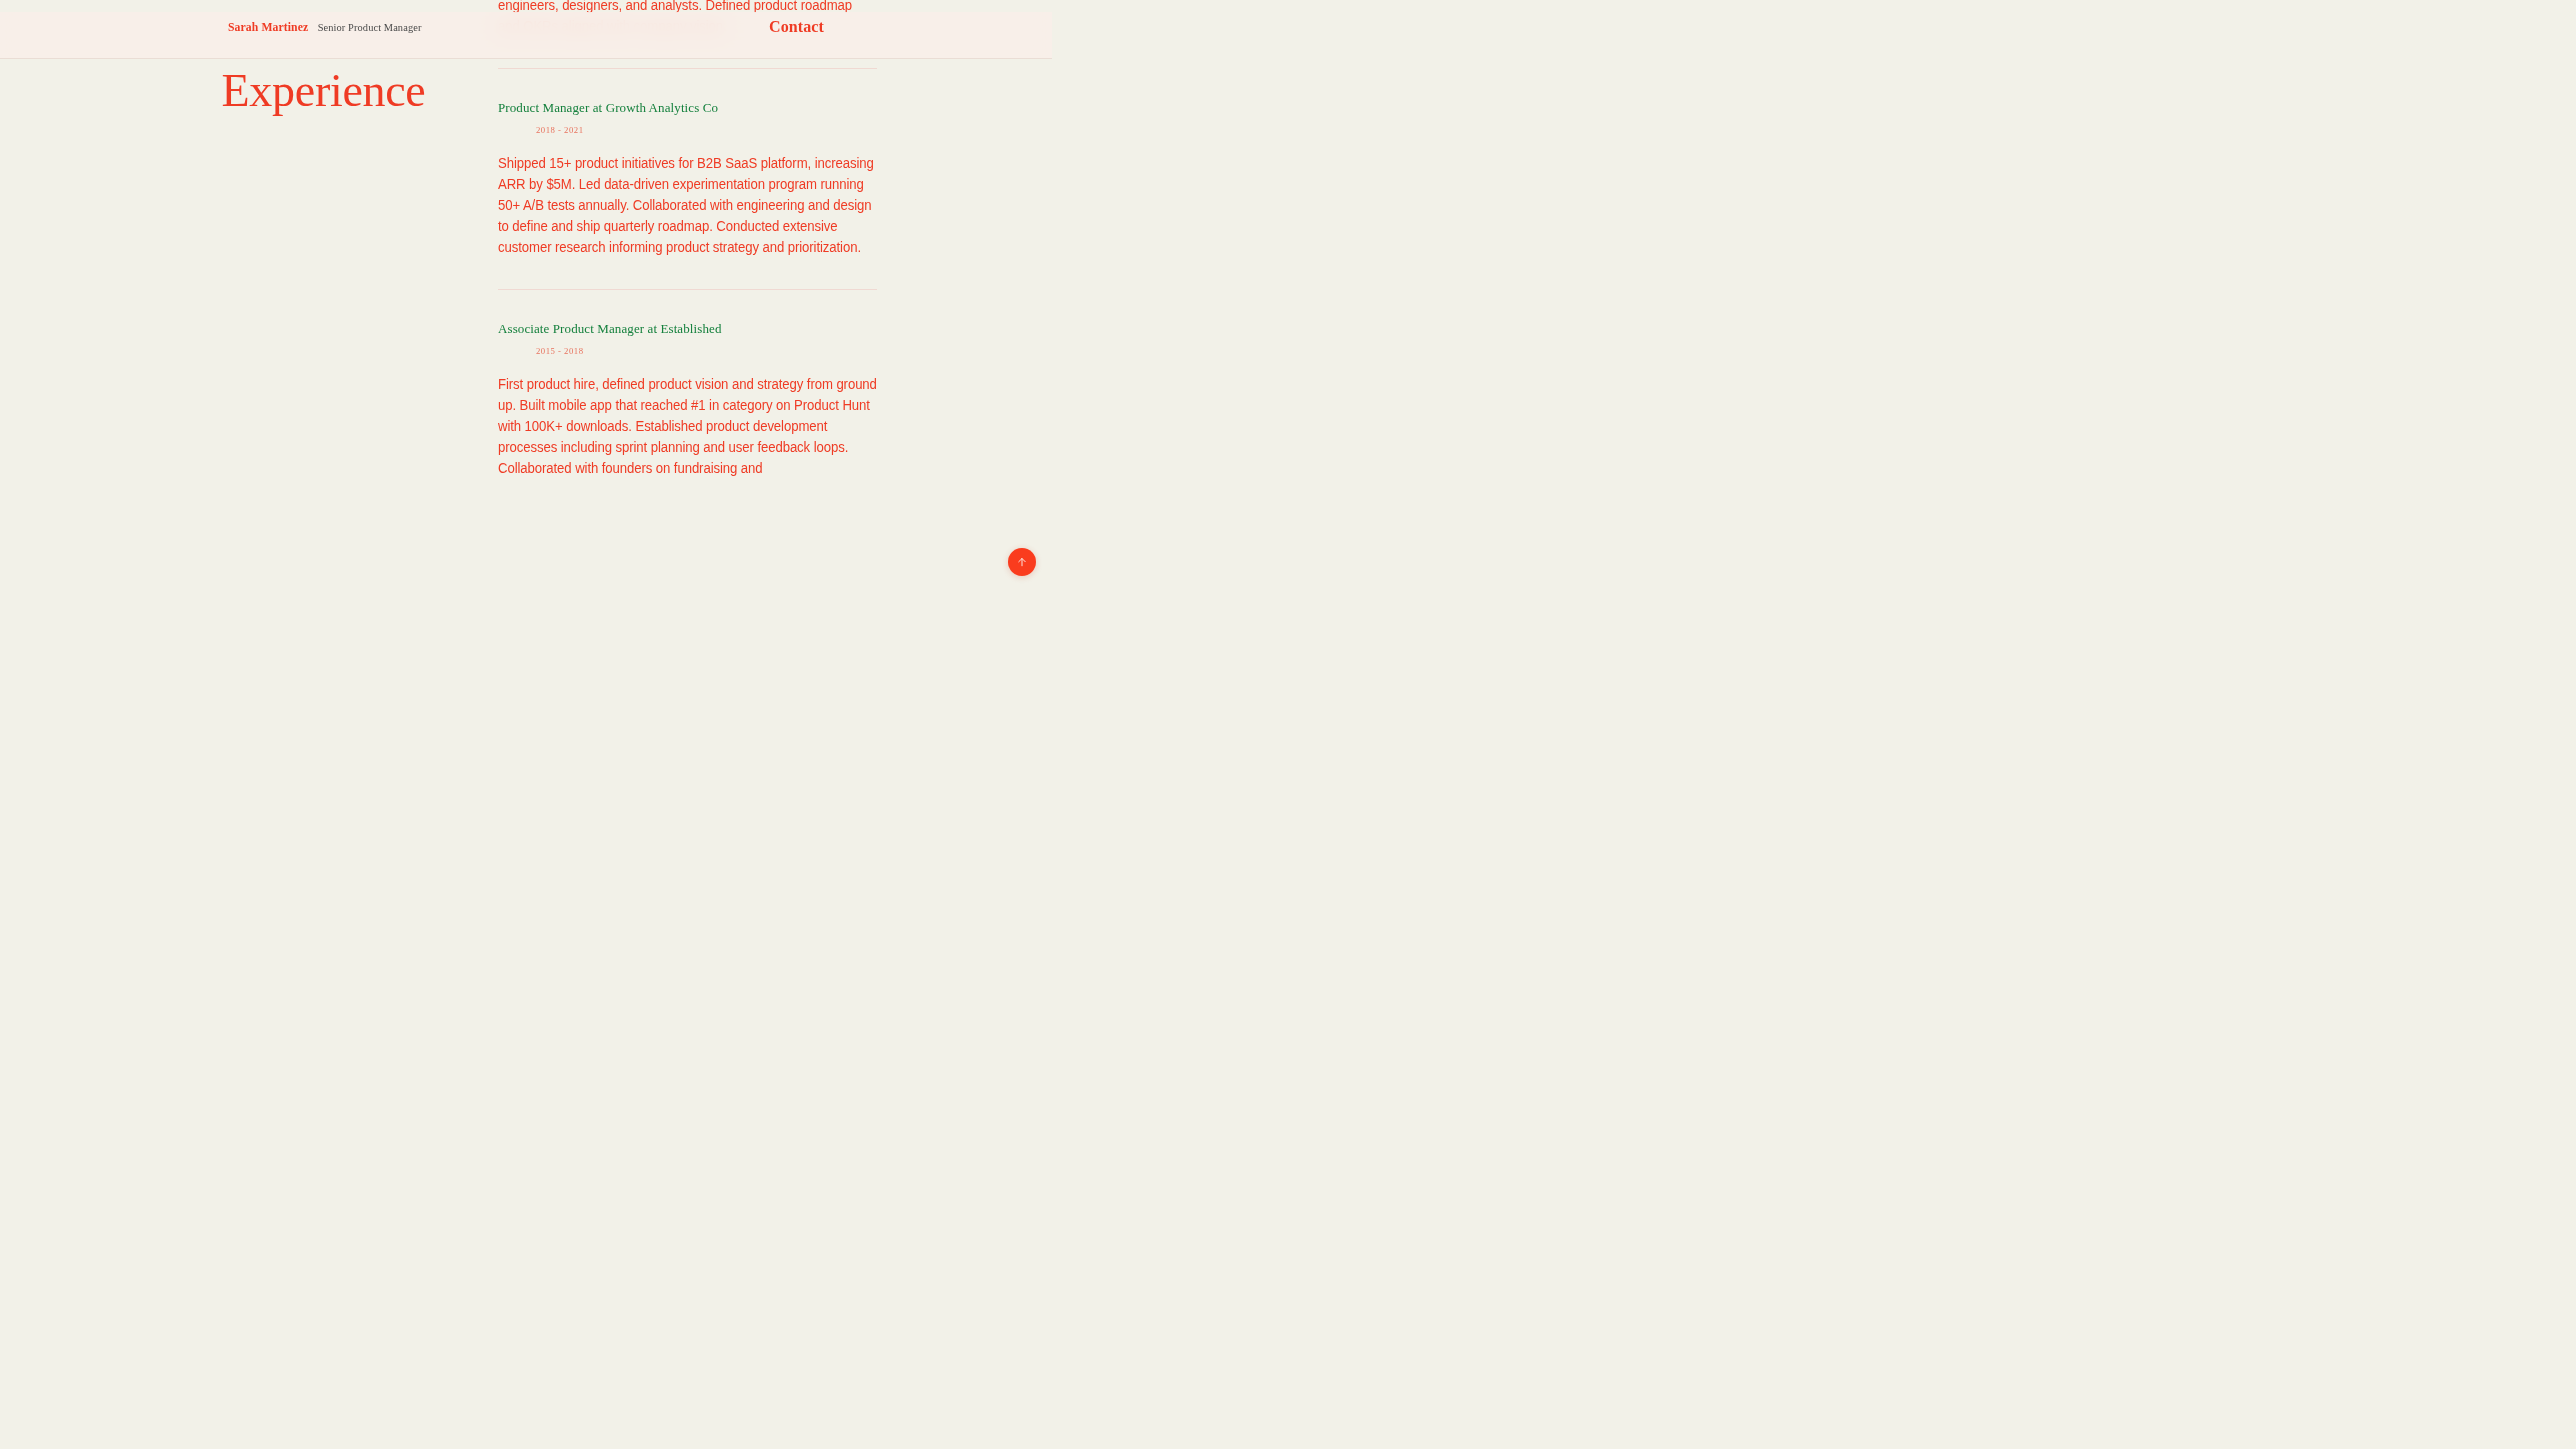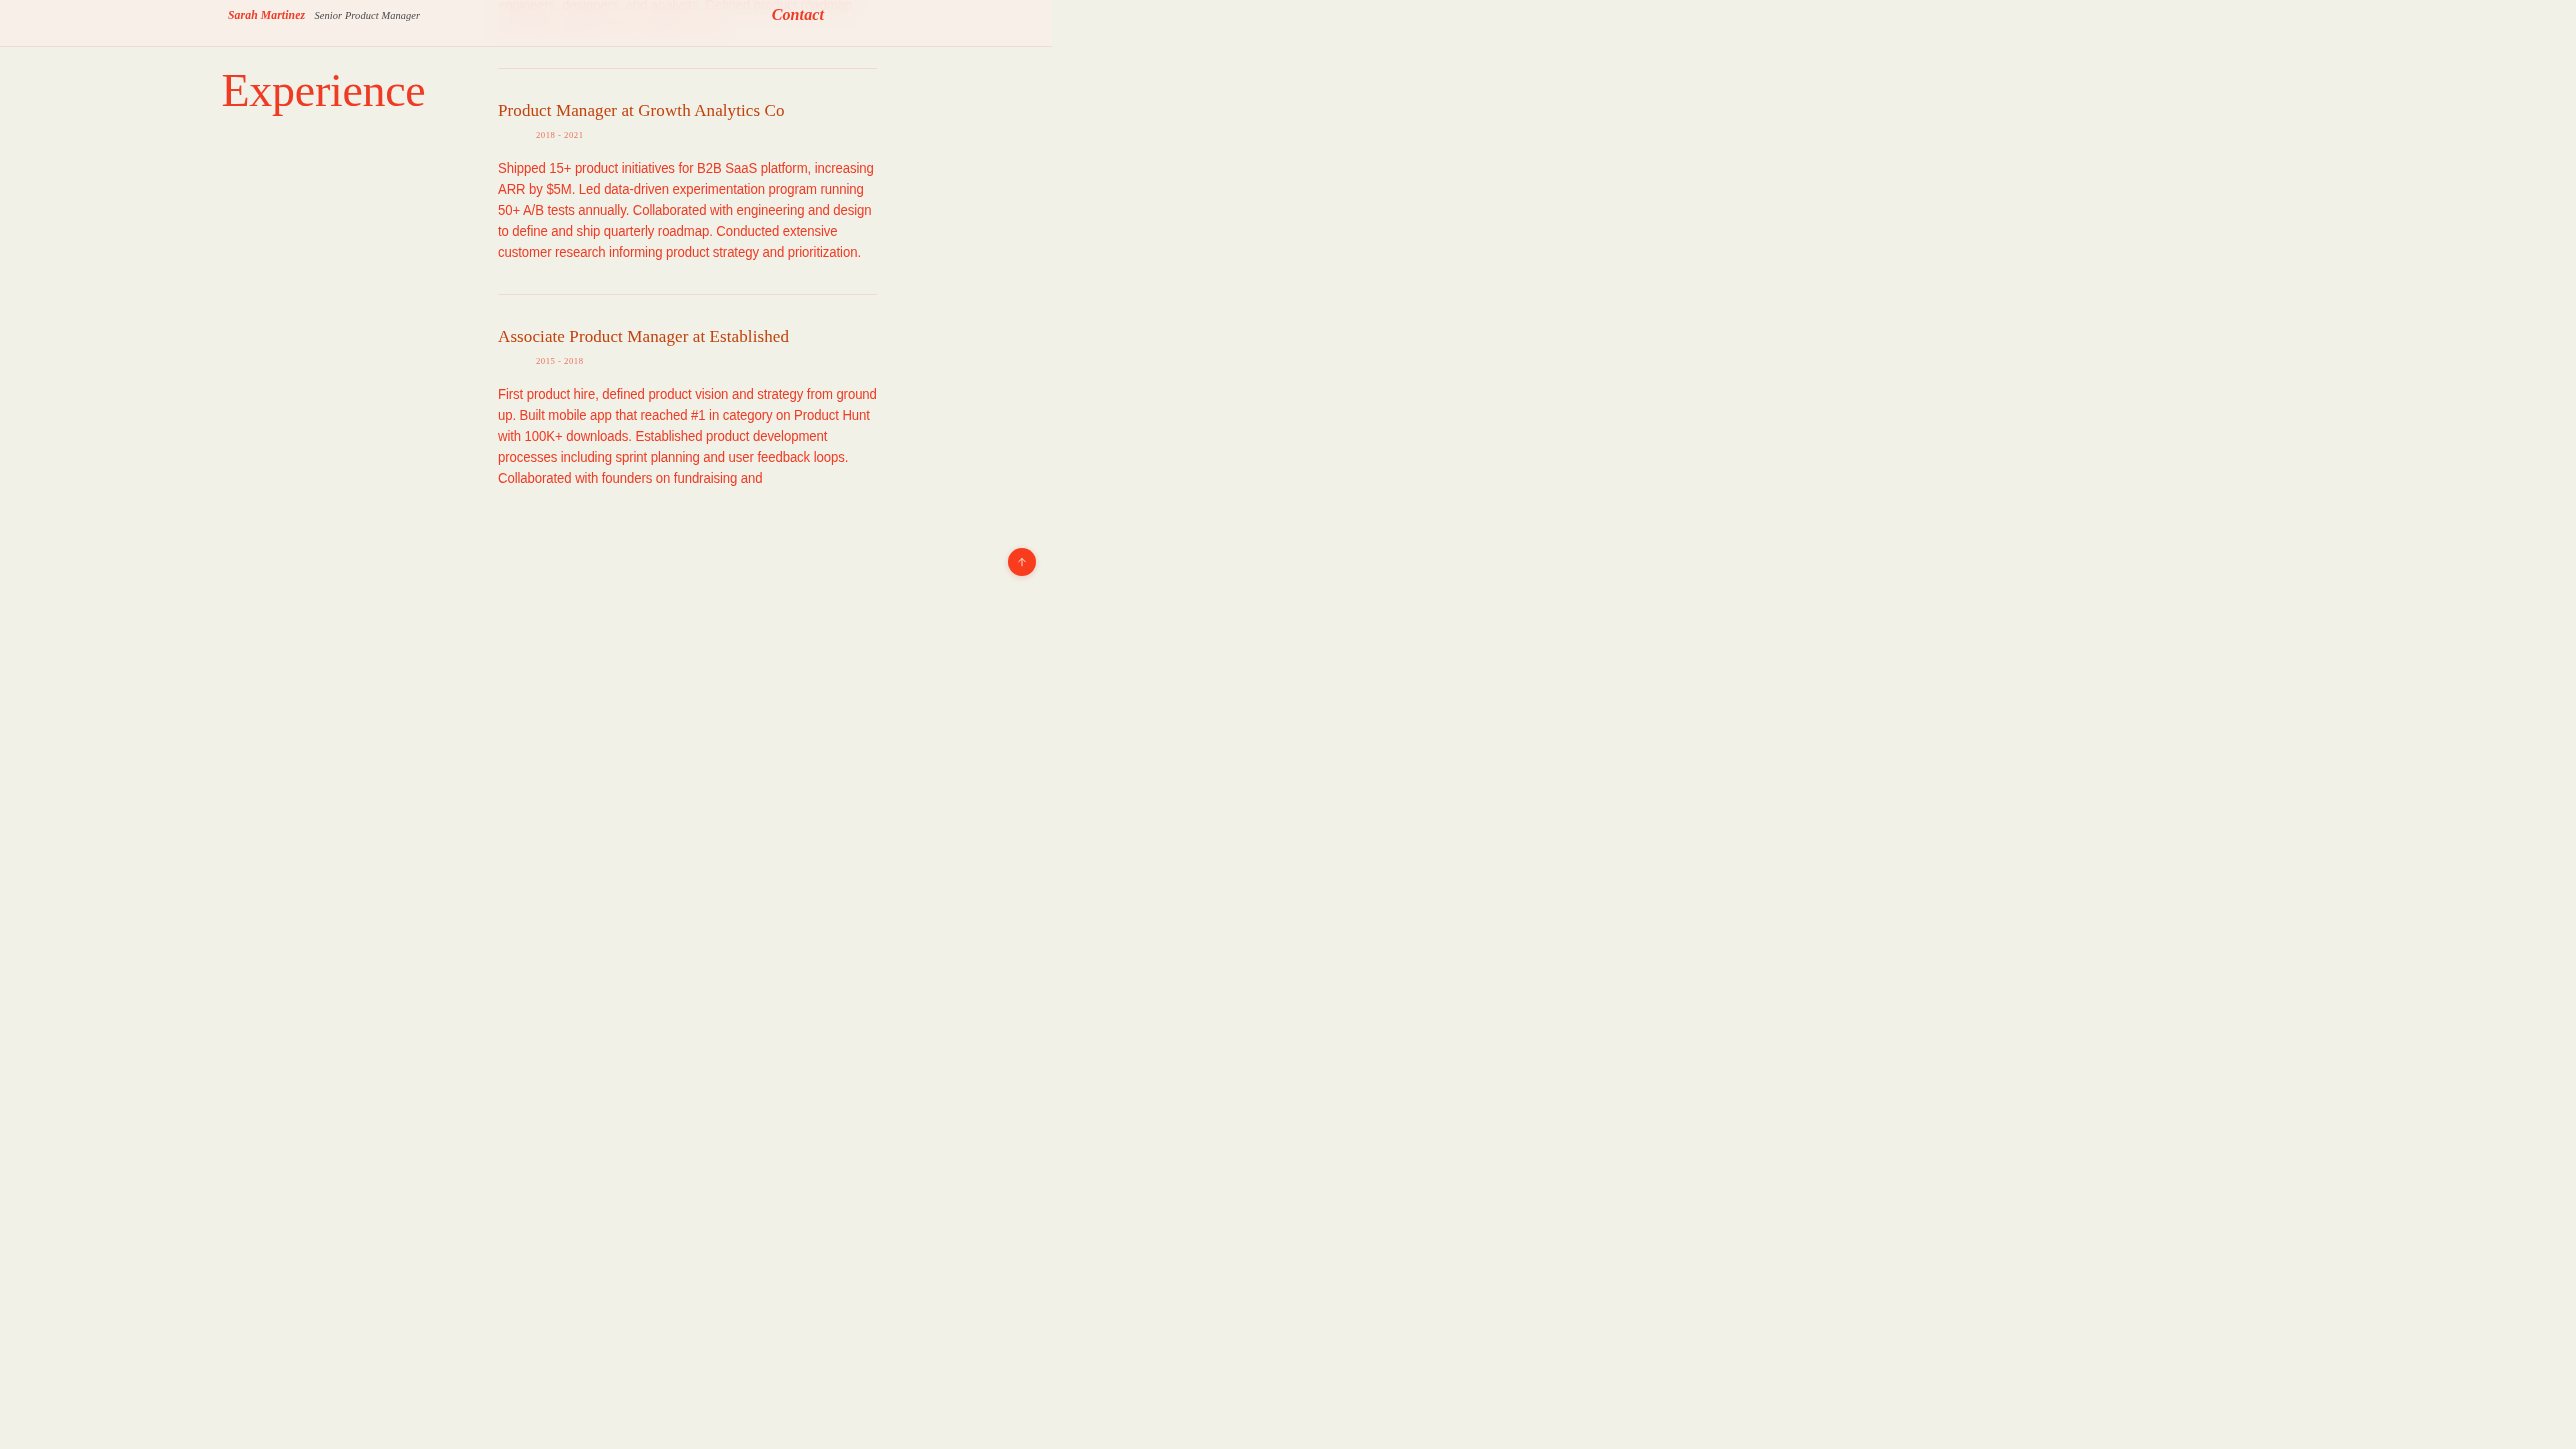--- a/index.html
+++ b/index.html
@@ -20,32 +20,31 @@
   
   #page {
     position: absolute;
     inset: 0;
     overflow: hidden;
   }
 
   
   #site-header {
     position: absolute;
-    top: 0;
+    top: 12px;
     left: 0;
     width: 1052px;
     height: 47px;
     background: rgba(248, 238, 232, 0.88);
     -webkit-backdrop-filter: blur(9.4px);
     backdrop-filter: blur(9.4px);
     border-bottom: 0.7px solid rgba(222, 205, 196, 0.55);
     z-index: 50;
     display: flex;
     align-items: center;
-    font-style: italic;
   }
 
   .brand-wrap {
     position: absolute;
     left: 228px;
     top: 0;
     height: 30px;
     display: flex;
     align-items: center;
     gap: 9.4px;
@@ -133,23 +132,23 @@
     width: 379px;
   }
 
   .entry-clipped {
     margin-top: -35px;
   }
 
   .entry-title {
     font-family: "Liberation Serif", serif;
     font-weight: 400;
-    font-size: 17px;
+    font-size: 13px;
     line-height: 1.25;
-    color: #c2410c;
+    color: #15803d;
     letter-spacing: 0.1px;
     margin-bottom: 9.4px;
   }
 
   .entry-dates {
     font-family: "Liberation Serif", serif;
     font-weight: 400;
     font-size: 8.7px;
     line-height: 1.2;
     color: #e8735e;

